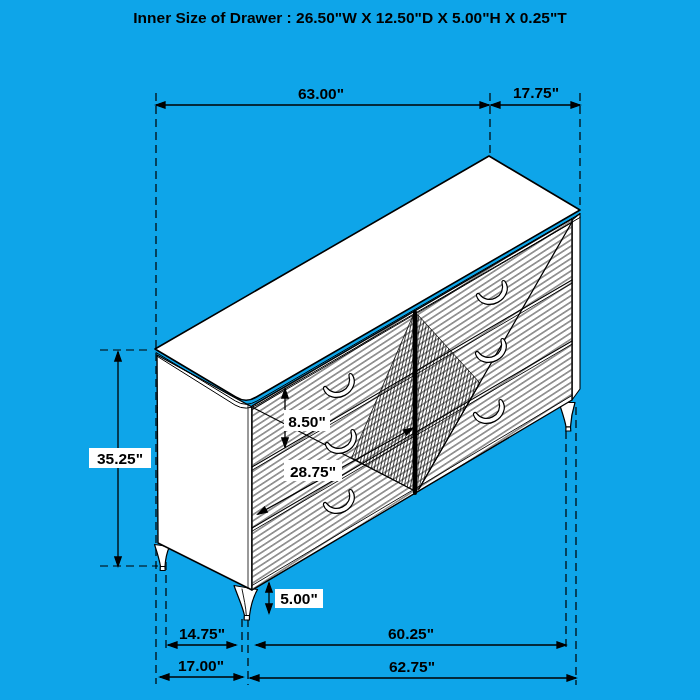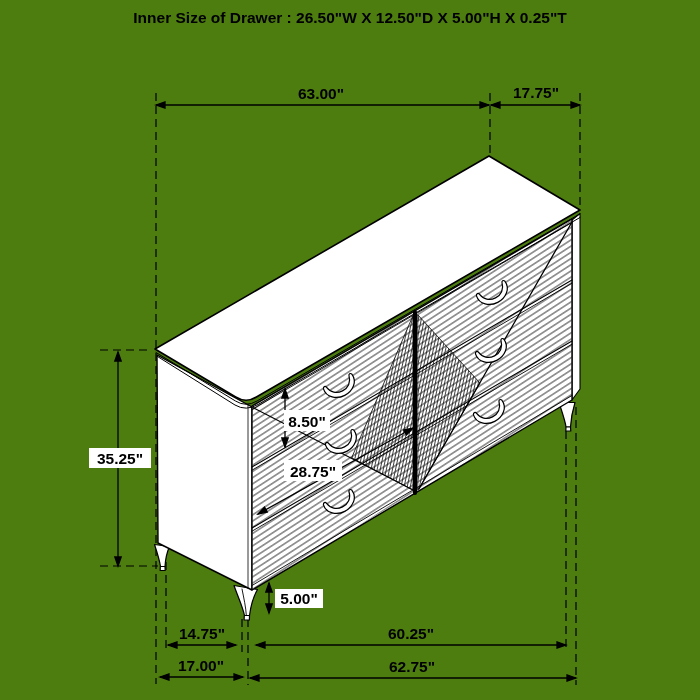--- a/index.html
+++ b/index.html
@@ -1,16 +1,16 @@
 <!DOCTYPE html>
 <html><head>
 <meta charset="utf-8">
 <style>
   html,body{margin:0;padding:0;background:#fff;}
-  #stage{position:relative;width:700px;height:700px;background:#4d7c0f;overflow:hidden;
+  #stage{position:relative;width:700px;height:700px;background:#0ea5e9;overflow:hidden;
          font-family:"Liberation Sans", sans-serif;}
   svg{display:block;}
   .dimtext{font-family:"Liberation Sans", sans-serif;font-weight:bold;font-size:15.5px;fill:#000;}
   .titletext{font-family:"Liberation Sans", sans-serif;font-weight:bold;font-size:15.5px;fill:#000;}
   .thin{stroke:#000;fill:none;}
 </style>
 </head>
 <body>
 
 <div id="stage">

